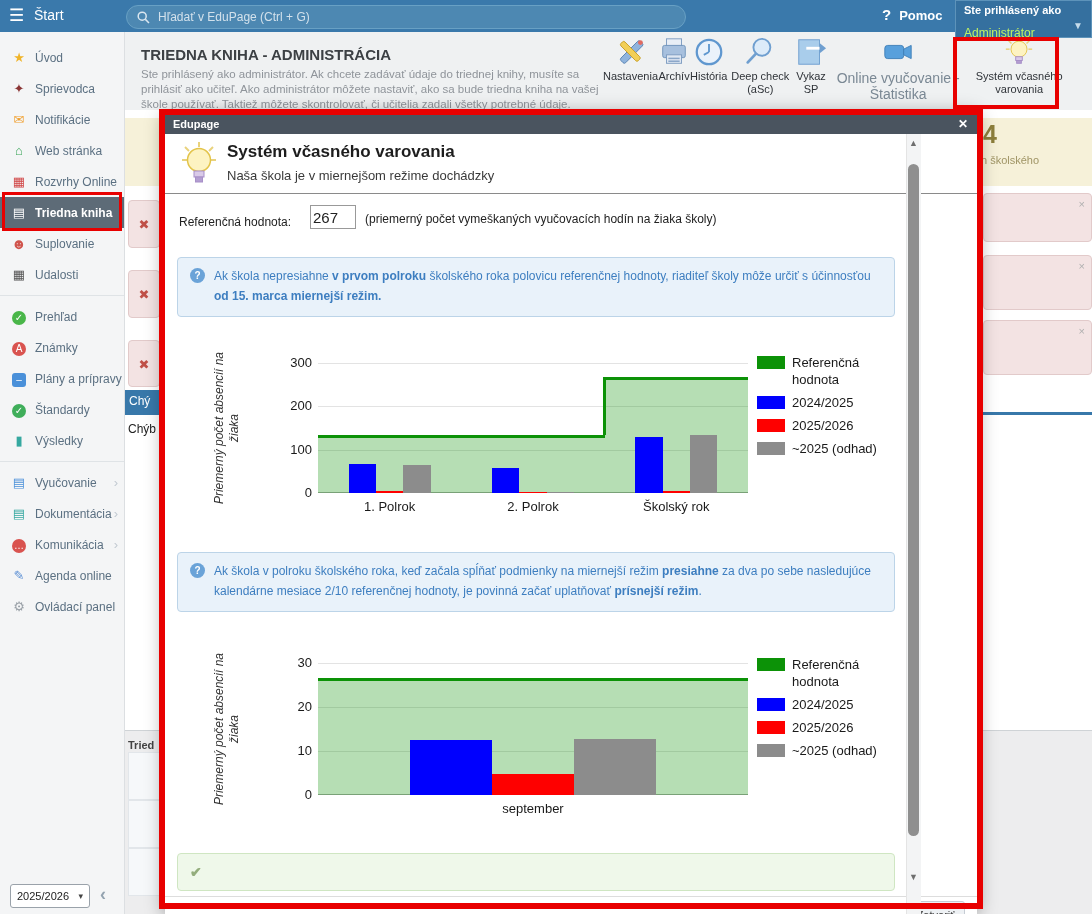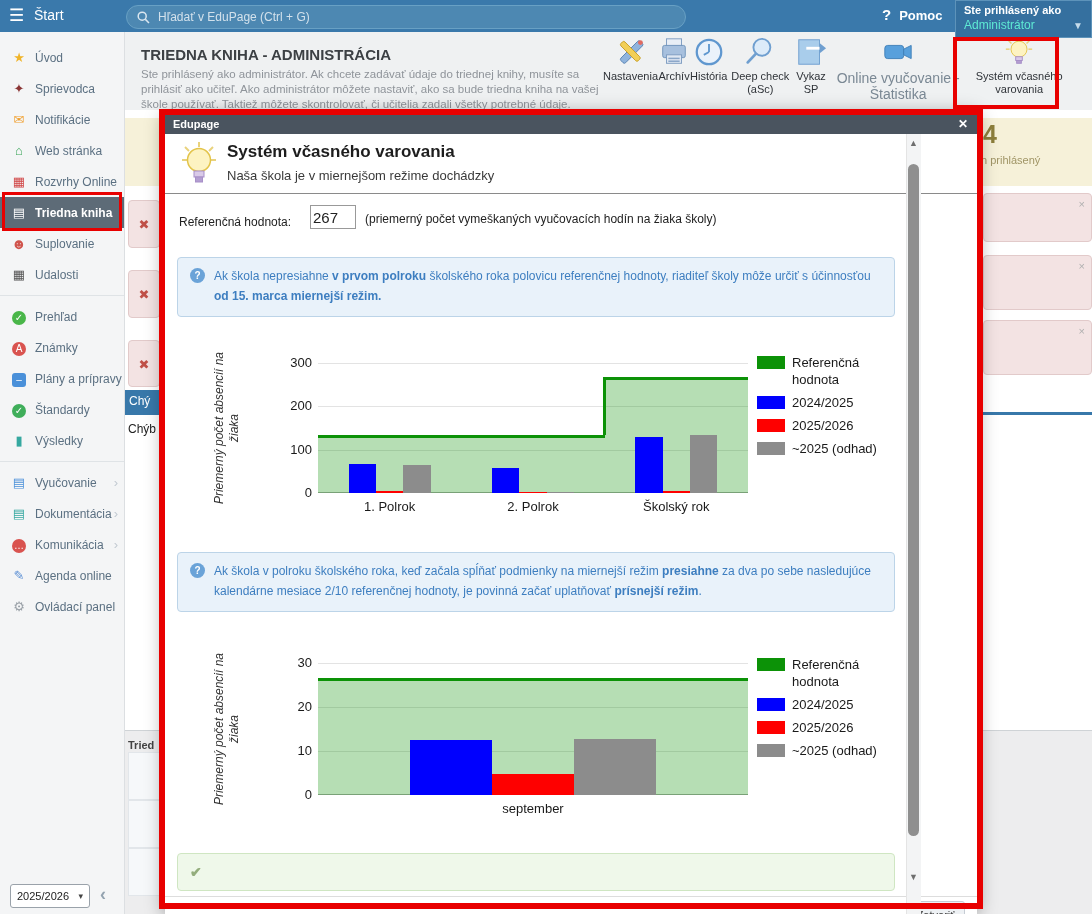--- a/index.html
+++ b/index.html
@@ -11,21 +11,21 @@
   .start-label{position:absolute;left:34px;top:7px;color:#fff;font-size:14px;}
   .searchbox{position:absolute;left:126px;top:5px;width:538px;height:22px;border-radius:12px;
              background:#4d88b2;border:1px solid #68a0c4;display:flex;align-items:center;padding:0 10px;}
   .searchbox .ph{color:rgba(255,255,255,.75);font-size:12px;margin-left:8px;}
   .helpwrap{position:absolute;left:882px;top:6px;color:#fff;font-weight:bold;}
   .helpwrap .q{font-size:15px;margin-right:8px;}
   .helpwrap .t{font-size:13px;}
   .accountbox{position:absolute;left:955px;top:0;width:137px;height:38px;background:#35709f;
               border:1px solid #5d93ba;box-sizing:border-box;z-index:3;padding:3px 8px;}
   .accountbox .l1{color:#fff;font-size:11px;font-weight:bold;}
-  .accountbox .l2{color:#5eead4;font-size:12px;margin-top:2px;}
+  .accountbox .l2{color:#bef264;font-size:12px;margin-top:10px;}
   .accountbox .caret{position:absolute;right:8px;bottom:6px;color:#c6dcec;font-size:10px;}
   
   .sidebar{position:absolute;left:0;top:32px;width:125px;height:882px;background:#f4f5f6;
            border-right:1px solid #dcdfe2;box-sizing:border-box;z-index:2;}
   .sb-list{position:absolute;left:0;top:10px;width:124px;}
   .sb-item{height:31px;display:flex;align-items:center;padding-left:10px;cursor:pointer;}
   .sb-item .sic{width:18px;text-align:center;margin-right:7px;font-size:13px;flex:0 0 18px;}
   .sb-label{font-size:12px;color:#5b7082;white-space:nowrap;}
   .sb-item.sel{background:#5d6b77;}
   .sb-item.sel .sb-label{color:#fff;font-weight:bold;}
@@ -310,21 +310,21 @@
             <rect x="14.5" y="26" width="5" height="3" fill="#b39ed1" stroke="#a78fc8"></rect>
           </svg>
         <div class="tb-label">Systém včasného varovania</div>
       </div>
     </div>
   </div>
 
   <div class="bg-content">
     <div class="yellow-band"></div>
     <div class="badge-number">4</div>
-    <div class="badge-caption">h prihlásený</div>
+    <div class="badge-caption">h školského</div>
     <div class="pink-box" style="left:3px;top:90px;width:32px;height:48px;">
         <span class="xred">✖</span>
       </div>
     <div class="pink-box" style="left:3px;top:160px;width:32px;height:48px;">
         <span class="xred">✖</span>
       </div>
     <div class="pink-box" style="left:3px;top:230px;width:32px;height:47px;">
         <span class="xred">✖</span>
       </div>
     <div class="pink-box" style="left:858px;top:83px;width:109px;height:49px;">

